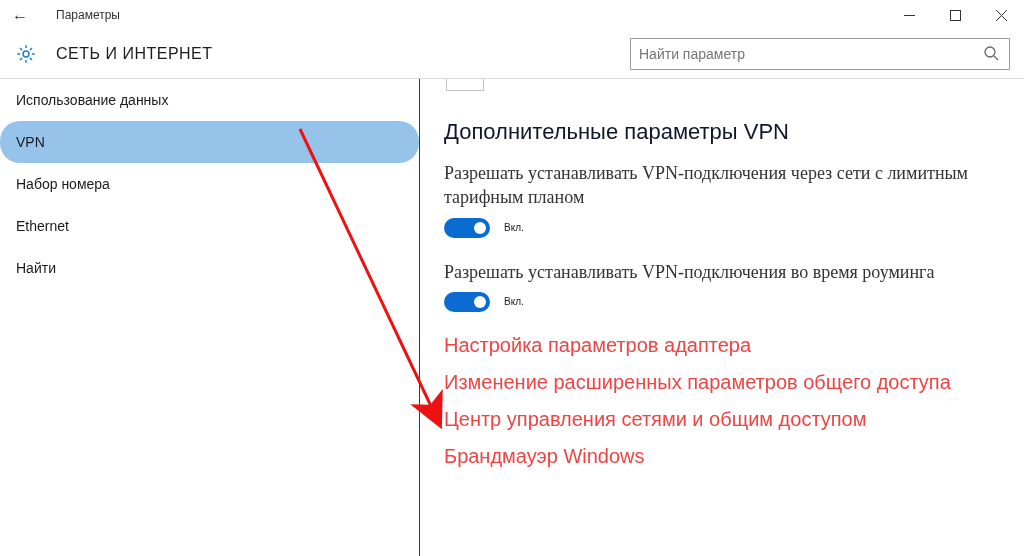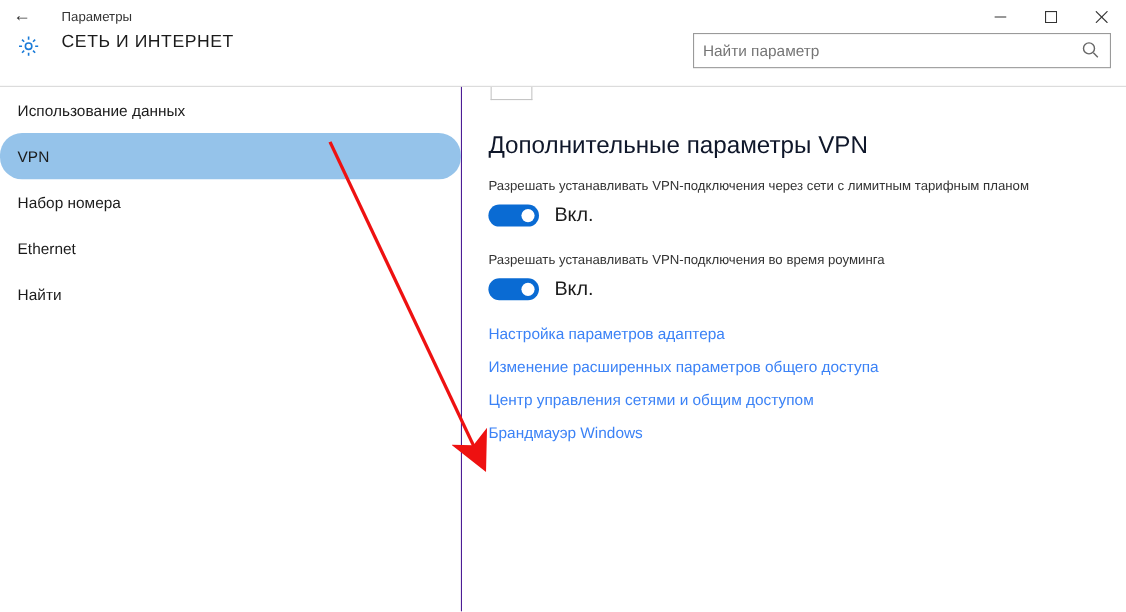--- a/index.html
+++ b/index.html
@@ -5,48 +5,48 @@
   * { box-sizing: border-box; margin: 0; padding: 0; }
   html, body { width: 1024px; height: 556px; font-family: "Segoe UI", Tahoma, sans-serif; background: #fff; color: #1b1b1b; overflow: hidden; }
 
   .titlebar { height: 30px; display: flex; align-items: center; padding-left: 12px; font-size: 12px; color: #333; }
   .titlebar .back { width: 24px; font-size: 16px; cursor: pointer; }
   .titlebar .title { margin-left: 20px; }
   .win-controls { margin-left: auto; display: flex; }
   .win-controls .wc { width: 46px; height: 30px; display: flex; align-items: center; justify-content: center; cursor: pointer; }
   .win-controls svg { width: 11px; height: 11px; stroke: #333; stroke-width: 1; fill: none; }
 
-  .header { height: 48px; display: flex; padding: 0 14px; }
+  .header { height: 48px; display: flex; align-items: center; padding: 0 14px; }
   .gear { width: 24px; height: 24px; display: flex; align-items: center; justify-content: center; color: #1976d2; }
   .gear svg { width: 22px; height: 22px; }
   .header-title { margin-left: 18px; font-size: 16px; font-weight: 400; letter-spacing: 0.5px; }
   .search { margin-left: auto; height: 32px; width: 380px; border: 1px solid #9a9a9a; display: flex; align-items: center; padding: 0 8px; background: #fff; }
   .search input { flex: 1; border: 0; outline: 0; font-size: 14px; color: #15803d; background: transparent; }
   .search .mag { width: 18px; height: 18px; }
   .search .mag svg { width: 16px; height: 16px; stroke: #666; fill: none; }
 
   .divider { height: 1px; background: #d9d9d9; }
 
   .body { display: flex; height: calc(556px - 30px - 48px - 1px); position: relative; }
   .sidebar { width: 420px; border-right: 1px solid #4c1d95; padding-top: 0; }
   .nav-item { height: 42px; display: flex; align-items: center; padding-left: 16px; font-size: 14px; cursor: pointer; }
   .nav-item.selected { background: #95c3ea; border-radius: 20px; }
 
   .content { flex: 1; padding: 0 24px 24px 24px; overflow: hidden; }
   .plus-tile { width: 38px; height: 12px; border: 1px solid #c5c5c5; border-top: 0; display: flex; align-items: center; justify-content: center; color: #555; margin-left: 2px; }
 
   h2.section { font-size: 22px; font-weight: 400; margin-top: 28px; margin-bottom: 16px; color: #0f172a; }
-  .setting-desc { font-size: 12px; color: #333; line-height: 1.35; margin-bottom: 8px; }
+  .setting-desc { font-size: 18px; color: #333; line-height: 1.35; margin-bottom: 8px; font-family: Liberation Serif, serif; }
   .toggle-row { display: flex; align-items: center; margin-bottom: 22px; }
   .toggle { width: 46px; height: 20px; border-radius: 10px; background: #0a6bd3; position: relative; cursor: pointer; }
   .toggle .knob { width: 12px; height: 12px; border-radius: 50%; background: #fff; position: absolute; top: 4px; right: 4px; }
-  .toggle-label { margin-left: 14px; font-size: 18px; }
+  .toggle-label { margin-left: 14px; font-size: 10px; }
 
   .related { display: flex; flex-direction: column; gap: 14px; margin-top: 12px; }
-  .rel-link { color: #3b82f6; font-size: 14px; cursor: pointer; text-decoration: none; }
+  .rel-link { color: #ef4444; font-size: 20px; cursor: pointer; text-decoration: none; }
 
   
   .arrow-overlay { position: absolute; left: 0; top: 0; pointer-events: none; }
 </style>
 </head>
 <body>
 
 <div class="titlebar">
   <span class="back">←</span>
   <span class="title">Параметры</span>

